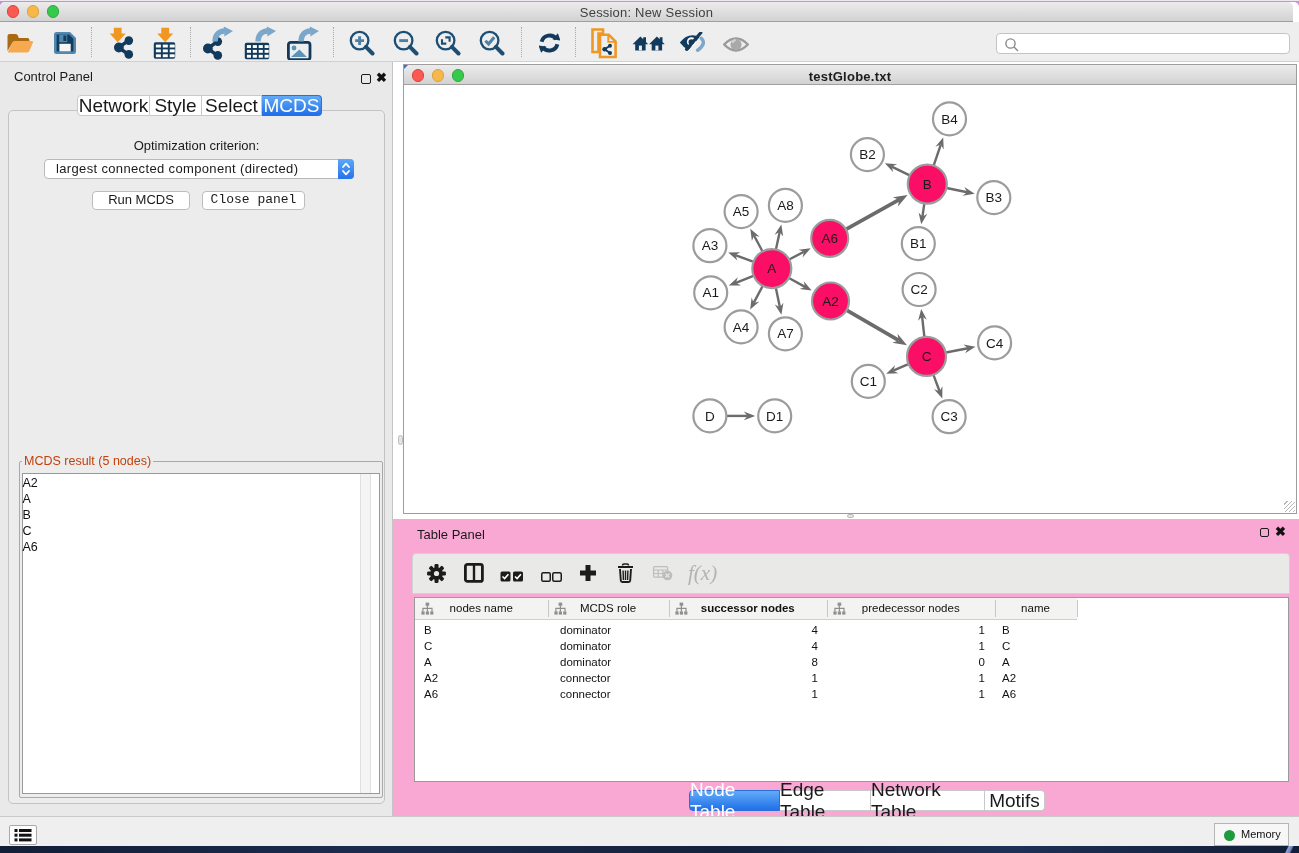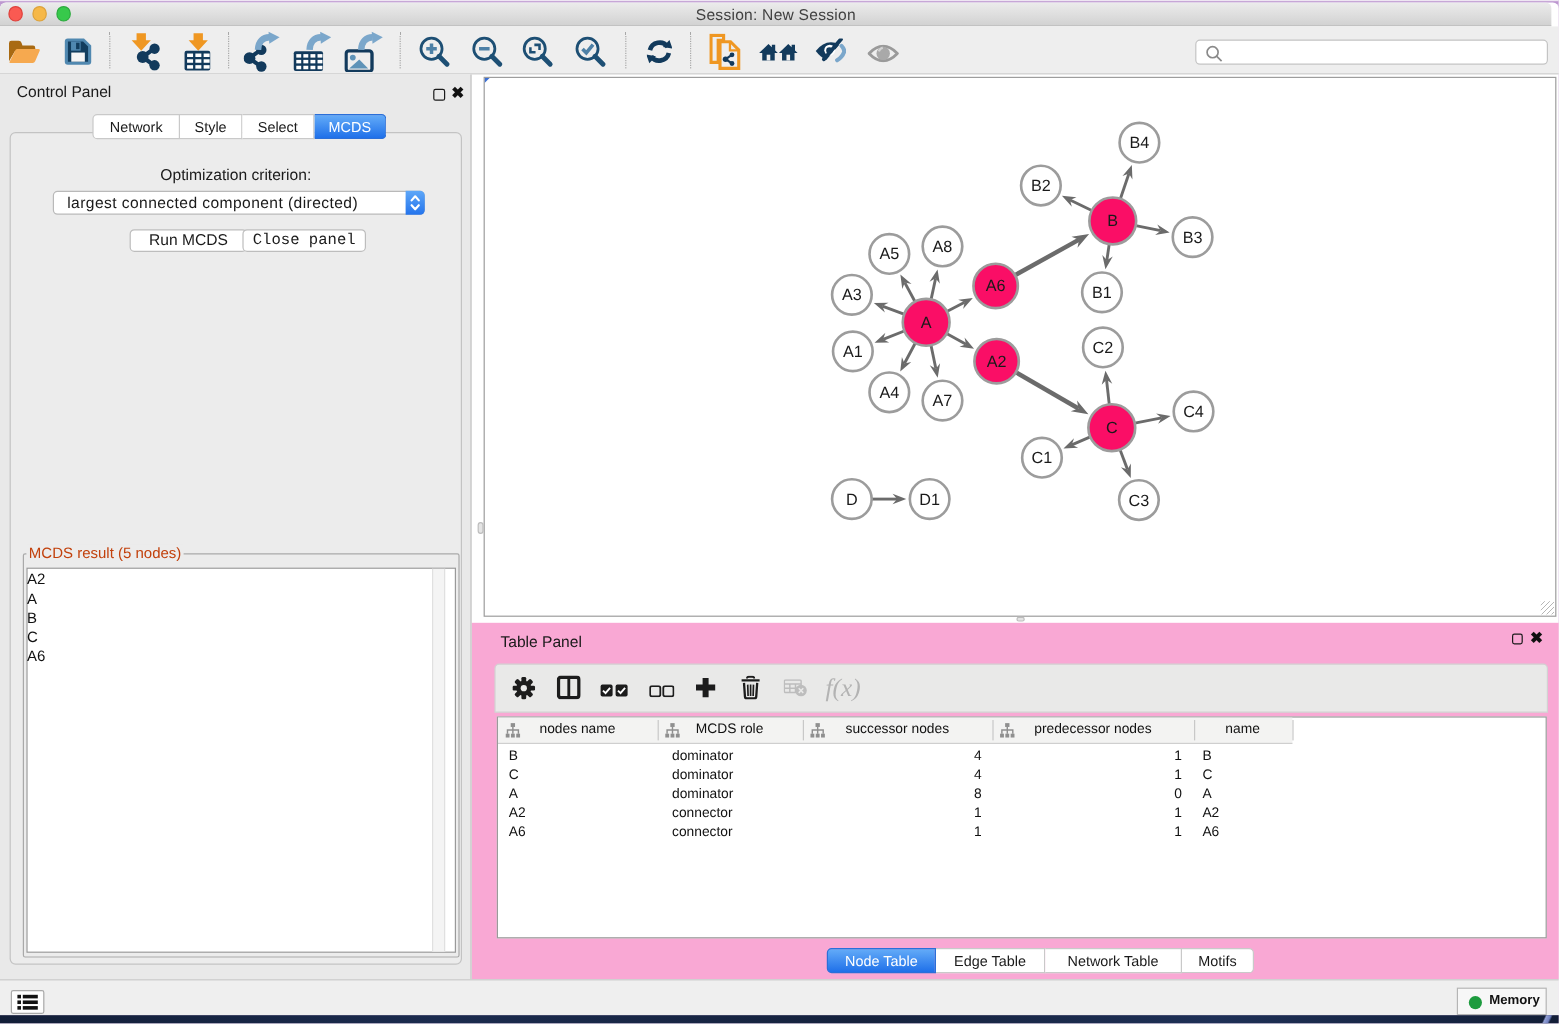--- a/index.html
+++ b/index.html
@@ -32,21 +32,21 @@
             border:1px solid #c4c4c4; border-radius:4px; }
   
   #cpanel { position:absolute; left:0; top:62px; width:393px; height:754px; background:#e9e9e9;
             border-right:1px solid #c4c4c4; }
   #cpTitle { position:absolute; left:14px; top:7px; font-size:13px; color:#1a1a1a; }
   .sqbtn { position:absolute; width:9.5px; height:9.5px; border:1.6px solid #1a1a1a; border-radius:2px; }
   .xbtn { position:absolute; font-size:13px; font-weight:bold; color:#111; }
   #cpInner { position:absolute; left:8px; top:48px; width:377px; height:694px; background:#ececec;
              border:1px solid #c3c3c3; border-radius:5px; }
   .tabrow { position:absolute; display:flex; }
-  .tab { height:21px; background:#fff; border:1px solid #c9c9c9; border-left:none; font-size:12px;
+  .tab { height:21px; background:#fff; border:1px solid #c9c9c9; border-left:none; font-size:19px;
          color:#1a1a1a; display:flex; align-items:center; justify-content:center; }
   .tab.first { border-left:1px solid #c9c9c9; border-radius:4px 0 0 4px; }
   .tab.last { border-radius:0 4px 4px 0; }
   .tab.sel { background:linear-gradient(#63abf8,#1f70e9); color:#fff; border-color:#2b6fd8; }
   #cpTabs { left:77px; top:33px; }
   #optLabel { position:absolute; left:0; width:375px; top:27px; text-align:center; font-size:13px; color:#1a1a1a; }
   #combo { position:absolute; left:35px; top:48px; width:310px; height:20px; background:#fff;
            border:1px solid #b9b9b9; border-radius:4px; font-size:13px; color:#1a1a1a; line-height:18px;
            padding-left:11px; letter-spacing:0.35px; }
   #comboBtn { position:absolute; right:-1px; top:-1px; width:16px; height:20px; border-radius:0 4px 4px 0;
@@ -96,21 +96,21 @@
   .c5 { left:587px; }
   #tpTabs { left:280px; top:271.5px;margin-left:16px; }
   
   #statusbar { position:absolute; left:0; top:816px; width:1299px; height:29.5px; background:#efefef;
                border-top:1px solid #c9c9c9; }
   #listBtn { position:absolute; left:9px; top:8px; width:28px; height:20px; background:#fdfdfd;
              border:1px solid #a9a9a9; border-radius:2px; }
   #memBtn { position:absolute; left:1214px; top:6px; width:75px; height:23px; background:#f7f7f7;
             border:1px solid #b5b5b5; font-size:11px; color:#111; }
   #memBtn .dot { position:absolute; left:9px; top:6px; width:11px; height:11px; border-radius:50%; background:#1d9b3e; }
-  #memBtn .lab { position:absolute; left:26px; top:4px;font-weight:bold; }
+  #memBtn .lab { position:absolute; left:26px; top:4px; }
   .grip { position:absolute; background:#e4e4e4; border:1px solid #bdbdbd; border-radius:3px; }
 </style>
 </head>
 <body>
 <div id="desktop">
   <div id="appbg"></div>
   <div id="topline"></div>
   <div id="titlebar">
     <div class="tl t1"></div>
       <div class="tl t2"></div>
@@ -265,20 +265,26 @@
           <path d="M9.3 5.8 A 5.2 5.2 0 0 1 12.6 2.7" stroke="#d4d4d4" stroke-width="2" fill="none"></path>
         </svg></div>
     <div id="search">
         <svg width="16" height="16" viewBox="0 0 16 16" style="position:absolute;left:7px;top:2.5px;">
           <circle cx="6.5" cy="6.5" r="4.6" fill="none" stroke="#8a8a8a" stroke-width="1.4"></circle>
           <path d="M10 10 L14 14" stroke="#8a8a8a" stroke-width="1.4"></path>
         </svg>
       </div>
   </div>
   <div id="netwin">
+    <div id="nwTitle">
+      <div class="tl t1"></div>
+        <div class="tl t2"></div>
+        <div class="tl t3"></div>
+      <div id="nwText">testGlobe.txt</div>
+    </div>
     <div id="nwCorner"></div>
     <div id="graph"><svg width="892" height="427" viewBox="0 0 892 427" xmlns="http://www.w3.org/2000/svg">
           <line x1="350.6" y1="190.4" x2="331.9" y2="197.8" stroke="#6b6b6b" stroke-width="2.4"></line>
           <path d="M324.8 200.6 L333.8 192.3 L331.9 197.8 L337.0 200.5 Z" fill="#6b6b6b"></path>
           <line x1="350.4" y1="177.2" x2="331.3" y2="170.1" stroke="#6b6b6b" stroke-width="2.4"></line>
           <path d="M324.2 167.5 L336.4 167.3 L331.3 170.1 L333.4 175.5 Z" fill="#6b6b6b"></path>
           <line x1="359.2" y1="200.0" x2="349.7" y2="217.9" stroke="#6b6b6b" stroke-width="2.4"></line>
           <path d="M346.2 224.6 L347.6 212.5 L349.7 217.9 L355.4 216.6 Z" fill="#6b6b6b"></path>
           <line x1="359.0" y1="167.3" x2="350.0" y2="150.5" stroke="#6b6b6b" stroke-width="2.4"></line>
           <path d="M346.3 143.8 L355.6 151.7 L350.0 150.5 L347.9 155.9 Z" fill="#6b6b6b"></path>
@@ -432,21 +438,21 @@
             <span class="hico" style="left:6px;"><svg width="13" height="13" viewBox="0 0 13 13" style="">
                 <rect x="4.6" y="0.6" width="3.6" height="3.2" fill="#8f8f8f"></rect>
                 <path d="M6.4 3.8 L6.4 6.6 M1.9 9.4 L1.9 6.4 L11 6.4 L11 9.4 M6.4 6.4 L6.4 9.4" stroke="#8f8f8f" stroke-width="1.2" fill="none"></path>
                 <rect x="0.4" y="9.4" width="3.2" height="3.2" fill="#8f8f8f"></rect>
                 <rect x="4.8" y="9.4" width="3.2" height="3.2" fill="#8f8f8f"></rect>
                 <rect x="9.2" y="9.4" width="3.2" height="3.2" fill="#8f8f8f"></rect>
               </svg></span>
             <div class="hlab">MCDS role</div>
           </div>
           <div class="hsep" style="left:253.5px;"></div>
-          <div class="hcol" style="left:253.5px; width:158.5px;">
+          <div class="hcol" style="left:253.5px; width:158.5px;font-weight:bold;">
             <span class="hico" style="left:6px;"><svg width="13" height="13" viewBox="0 0 13 13" style="">
                 <rect x="4.6" y="0.6" width="3.6" height="3.2" fill="#8f8f8f"></rect>
                 <path d="M6.4 3.8 L6.4 6.6 M1.9 9.4 L1.9 6.4 L11 6.4 L11 9.4 M6.4 6.4 L6.4 9.4" stroke="#8f8f8f" stroke-width="1.2" fill="none"></path>
                 <rect x="0.4" y="9.4" width="3.2" height="3.2" fill="#8f8f8f"></rect>
                 <rect x="4.8" y="9.4" width="3.2" height="3.2" fill="#8f8f8f"></rect>
                 <rect x="9.2" y="9.4" width="3.2" height="3.2" fill="#8f8f8f"></rect>
               </svg></span>
             <div class="hlab">successor nodes</div>
           </div>
           <div class="hsep" style="left:412px;"></div>
@@ -514,21 +520,21 @@
     <div class="sqbtn" style="left:361px; top:12px;"></div>
     <div class="xbtn" style="left:376px; top:8px;">✖</div>
     <div id="cpInner">
       <div id="combo">largest connected component (directed)<div id="comboBtn">
             <svg width="14" height="18" viewBox="0 0 14 18" style="position:absolute;left:1px;top:1px;">
               <path d="M4 7 L7 3.6 L10 7" stroke="#fff" stroke-width="1.8" fill="none" stroke-linecap="round" stroke-linejoin="round"></path>
               <path d="M4 11 L7 14.4 L10 11" stroke="#fff" stroke-width="1.8" fill="none" stroke-linecap="round" stroke-linejoin="round"></path>
             </svg>
           </div></div>
       <div id="optLabel">Optimization criterion:</div>
-      <div class="btn" style="left:99px; top:80px; width:98px;">Run MCDS</div>
+      <div class="btn" style="left:83px; top:80px; width:98px;">Run MCDS</div>
       <div class="btn" style="left:193px; top:80px; width:103px;font-family:Liberation Mono, monospace;">Close panel</div>
       <div id="fieldset">
         <div id="fsLegend">MCDS result (5 nodes)</div>
         <div id="listbox">
           <div class="it">A2</div>
             <div class="it">A</div>
             <div class="it">B</div>
           <div class="it">C</div>
             <div class="it">A6</div>
           <div id="lbTrack"></div>

